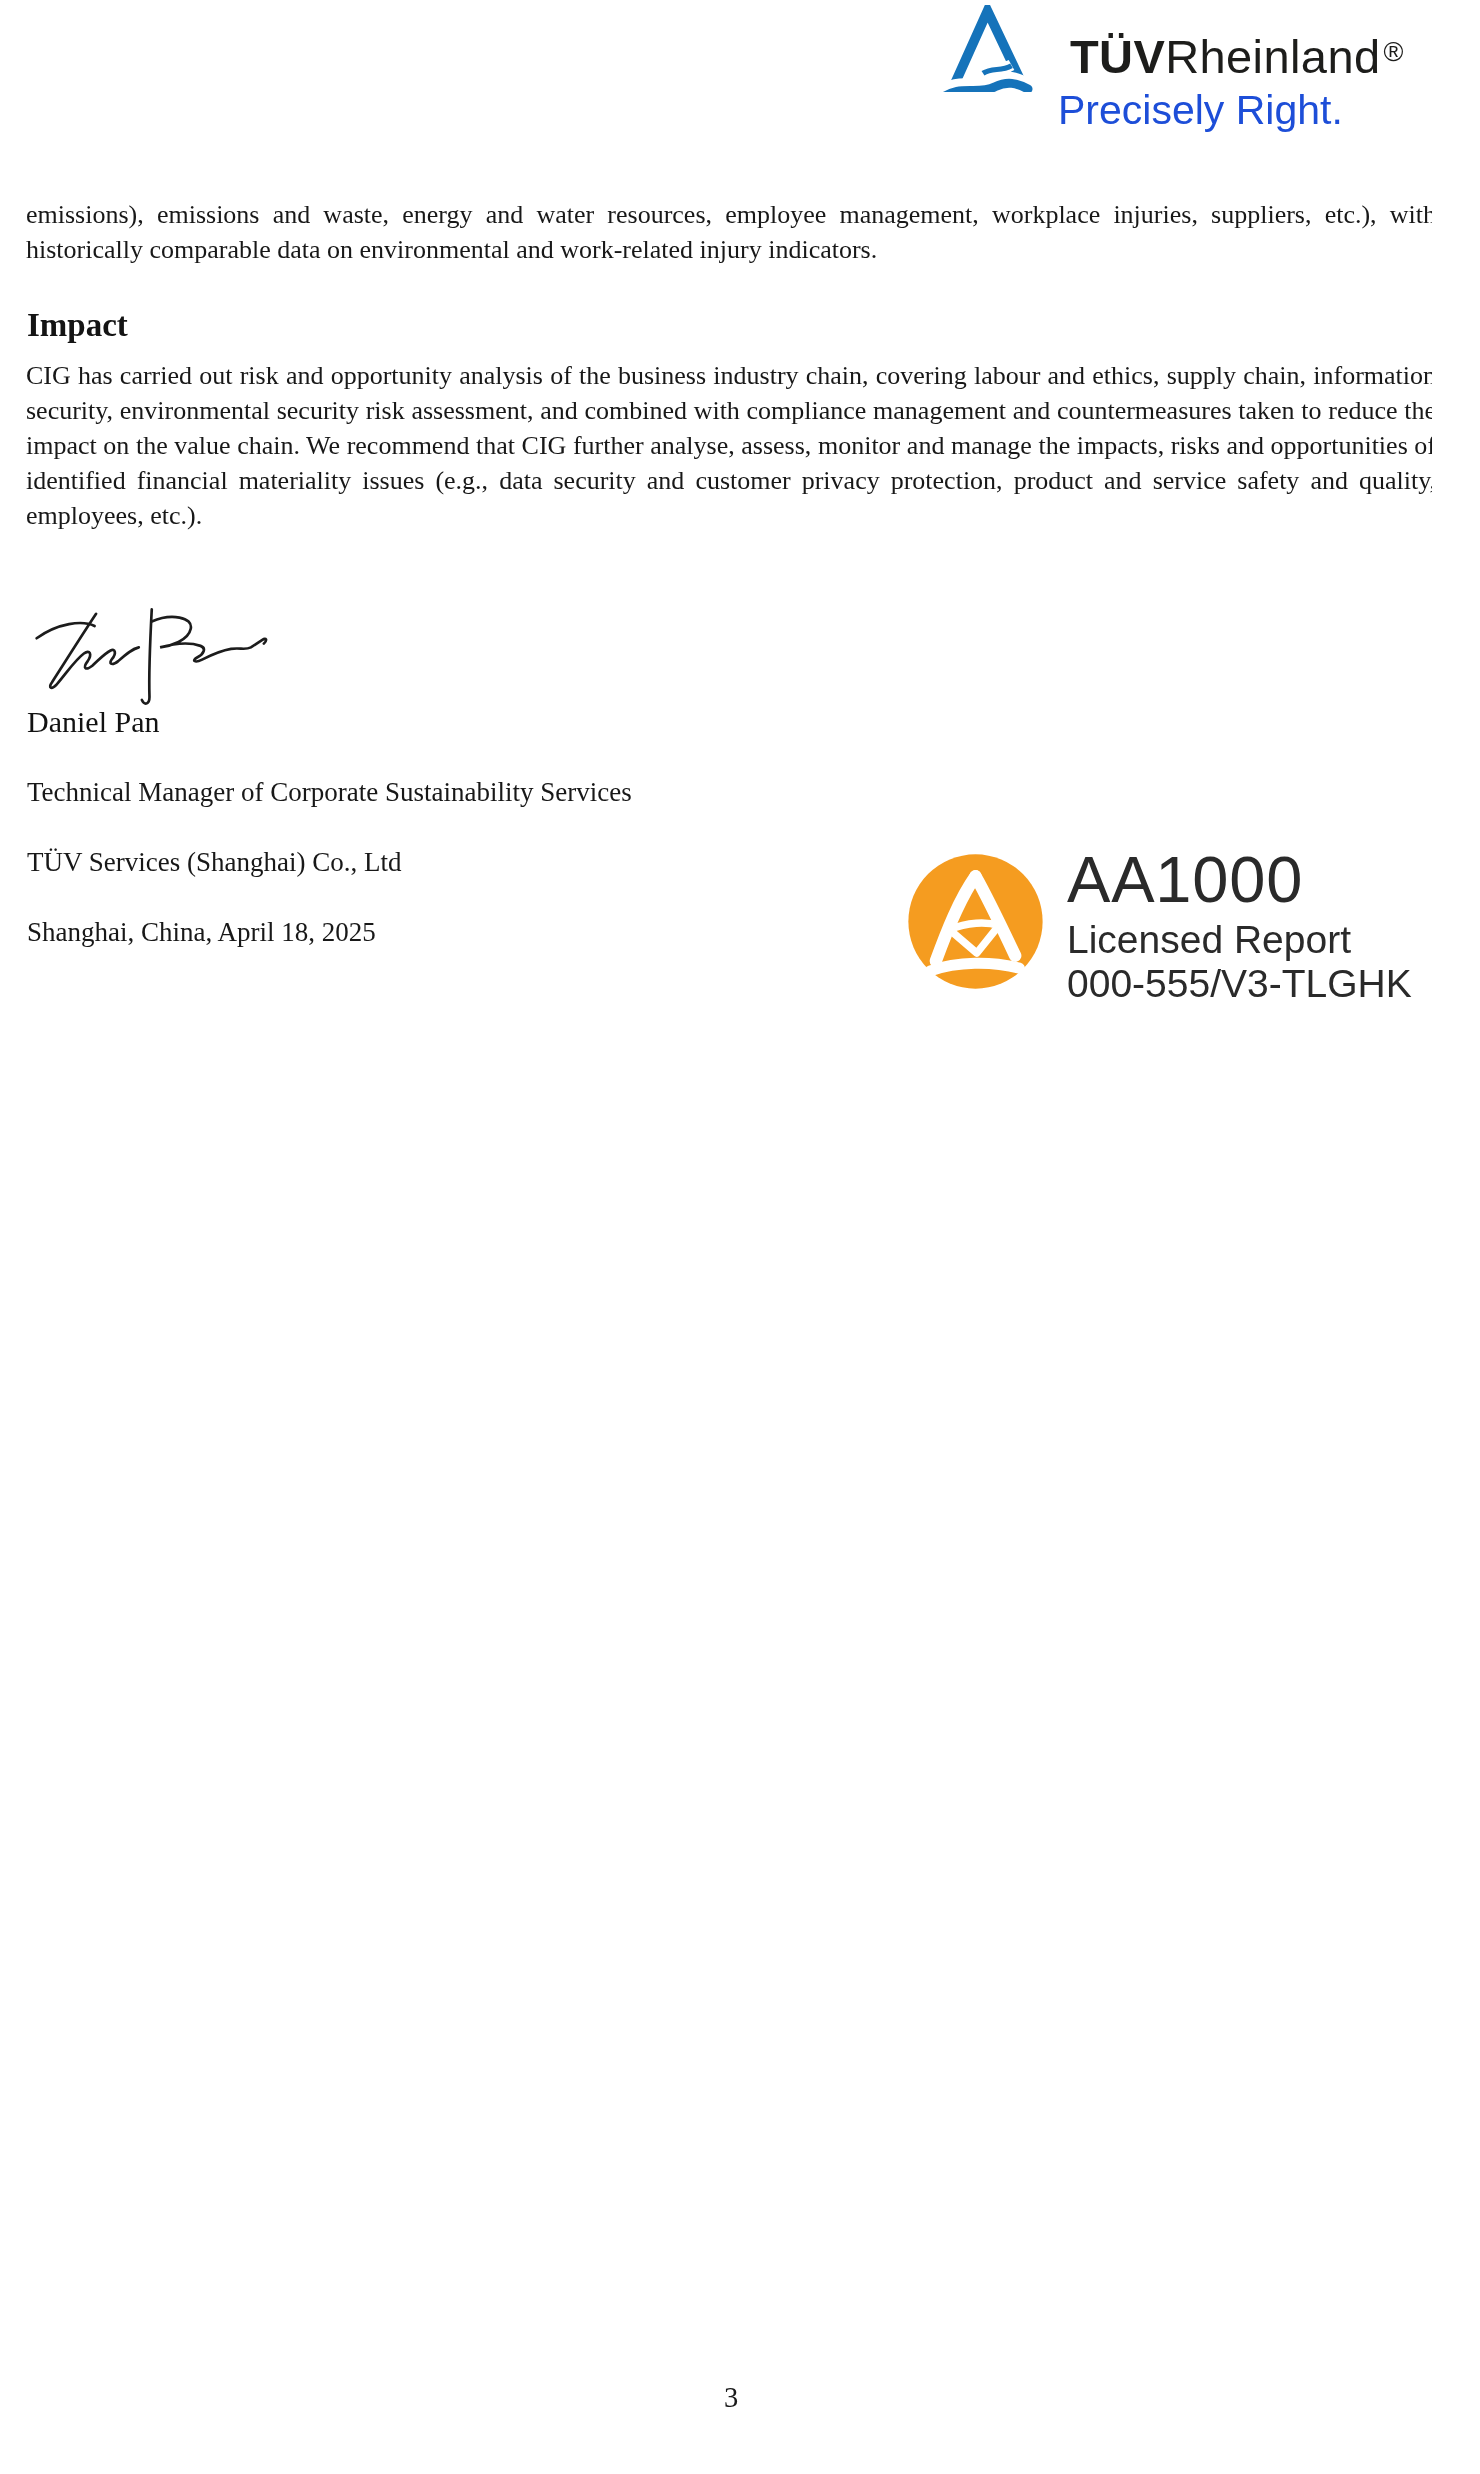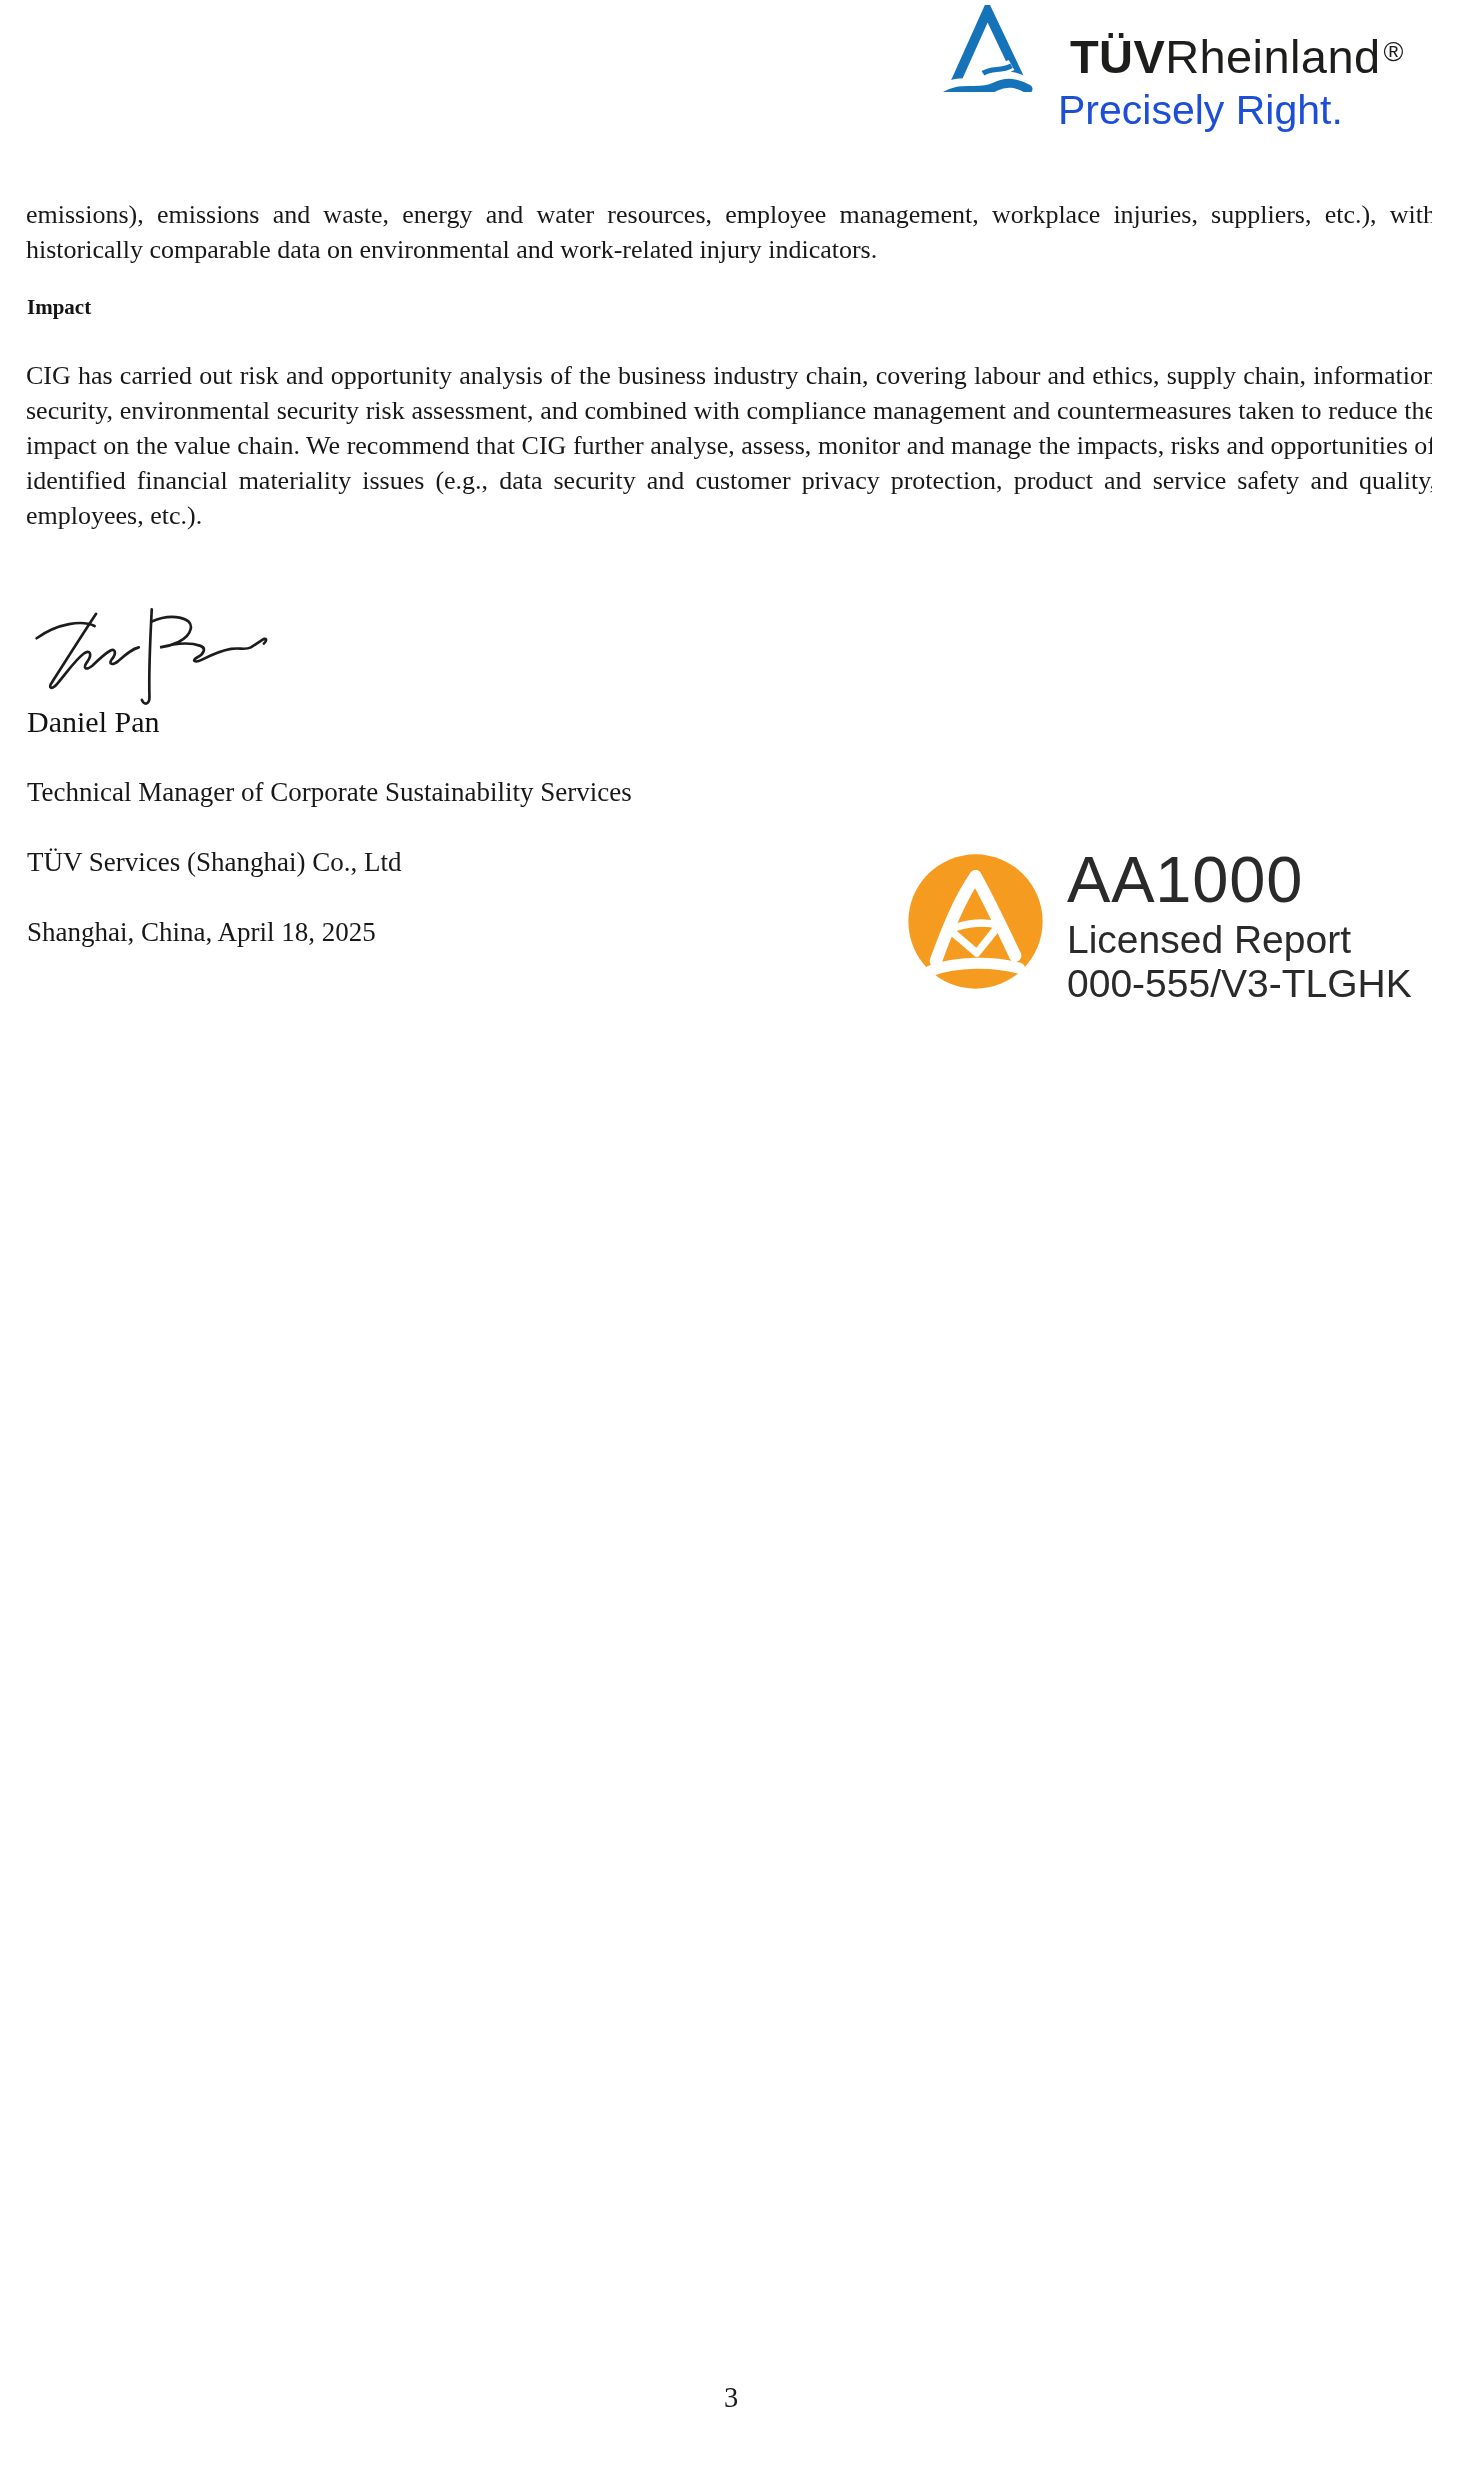--- a/index.html
+++ b/index.html
@@ -36,22 +36,22 @@
 
   
   .bodytext {
     position: absolute; left: 26px; width: 1410px;
     font-size: 26px; line-height: 35px;
     text-align: justify; color: #181818;
   }
   .para-intro  { top: 197px; }
   .para-impact { top: 358px; }
   .heading-impact {
-    position: absolute; left: 27px; top: 288px;
-    font-size: 21px; line-height: 39px; font-weight: 700; color: #141414;
+    position: absolute; left: 27px; top: 306px;
+    font-size: 33px; line-height: 39px; font-weight: 700; color: #141414;
   }
 
   
   .signature-svg { position: absolute; left: 28.5px; top: 599px; width: 244px; height: 109px; }
   .sig-block { position: absolute; left: 27px; top: 703px; color: #181818; }
   .sig-line  { font-size: 27px; line-height: 38px; margin-top: 32px; }
   .sig-name  { font-size: 30px; line-height: 38px; font-weight: 400; color: #121212; }
 
   
   .aa-badge-svg { position: absolute; left: 907px; top: 853px; width: 137px; height: 137px; }

